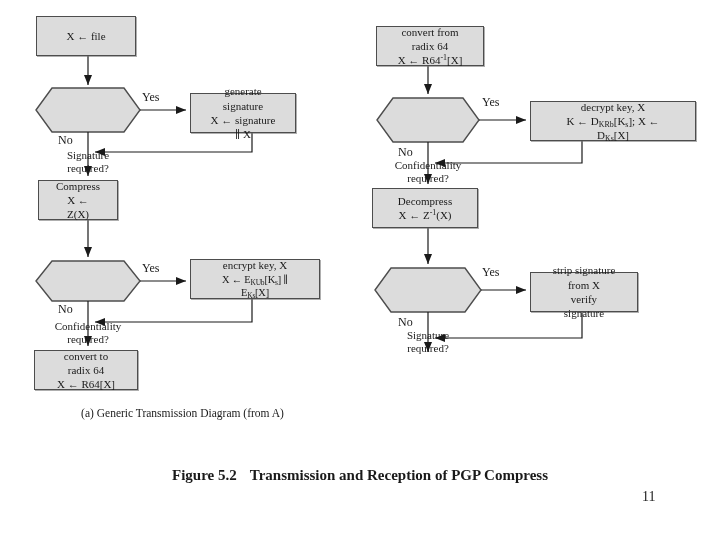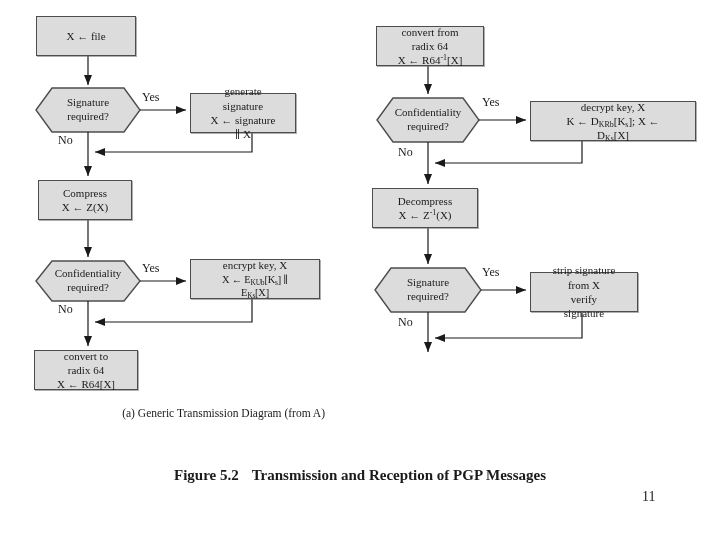--- a/index.html
+++ b/index.html
@@ -14,25 +14,25 @@
   .box {
     position:absolute;
     background:var(--shape-fill,#dcdcdc);
     border:1.4px solid var(--shape-border,#4d4d4d);
     box-shadow:1px 1px 0 rgba(110,110,110,.55);
     display:flex; flex-direction:column; align-items:center; justify-content:center;
     text-align:center; font-size:11px; line-height:1.3; padding:19px;
   }
   .hex-label {
     position:absolute;
-    display:flex; flex-direction:column; align-items:center; justify-content:center;
-    text-align:center; font-size:11px; line-height:1.25;
+    display:flex; flex-direction:column; align-items:center; justify-content:flex-end;
+    text-align:center; font-size:11px; line-height:1.25;margin-top:48px;
   }
   .edge-label { position:absolute; font-size:12px; }
-  .caption { position:absolute; top:407px; font-size:11.5px; text-align:right; }
+  .caption { position:absolute; top:407px; font-size:11.5px; text-align:center; }
   .figure-caption { position:absolute; top:467px; left:15px; width:690px; text-align:center; font-weight:bold; font-size:15px; }
   .page-number { position:absolute; top:489px; left:642px; width:30px; font-size:14px; }
   .tight { font-size:10.4px; letter-spacing:-0.2px; }
   sub, sup { font-size:0.72em; line-height:0; }
   sub { vertical-align:-0.25em; }
   sup { vertical-align:0.45em; }
 </style>
 </head>
 <body>
 
@@ -76,21 +76,21 @@
   <div class="hex-label" style="left:44px;top:92px;width:88px;height:36px">
     <div>Signature</div>
     <div>required?</div>
   </div>
 
   <div class="box" style="left:190px;top:93px;width:106px;height:36px">
     <div>generate signature</div>
     <div>X ← signature ∥ X</div>
   </div>
 
-  <div class="box" style="left:38px;top:180px;width:94px;height:36px">
+  <div class="box" style="left:38px;top:180px;width:80px;height:36px">
     <div>Compress</div>
     <div>X ← Z(X)</div>
   </div>
 
   <div class="hex-label" style="left:44px;top:263px;width:88px;height:36px">
     <div>Confidentiality</div>
     <div>required?</div>
   </div>
 
   <div class="box" style="left:190px;top:259px;width:130px;height:37px">
@@ -139,18 +139,18 @@
   </div>
 
   <div class="edge-label" style="left:482px;top:95px">Yes</div>
   <div class="edge-label" style="left:398px;top:145px">No</div>
   <div class="edge-label" style="left:482px;top:265px">Yes</div>
   <div class="edge-label" style="left:398px;top:315px">No</div>
 
   <div class="caption" style="left:40px;width:285px">(a) Generic Transmission Diagram (from A)</div>
 
   <div class="figure-caption">
-    <span>Figure 5.2</span><span style="margin-left:13px">Transmission and Reception of PGP Messages</span>
+    <span>Figure 5.2</span><span style="margin-left:13px">Transmission and Reception of PGP Compress</span>
   </div>
 
   <div class="page-number">11</div>
 
 </div>
 
 </body></html>

